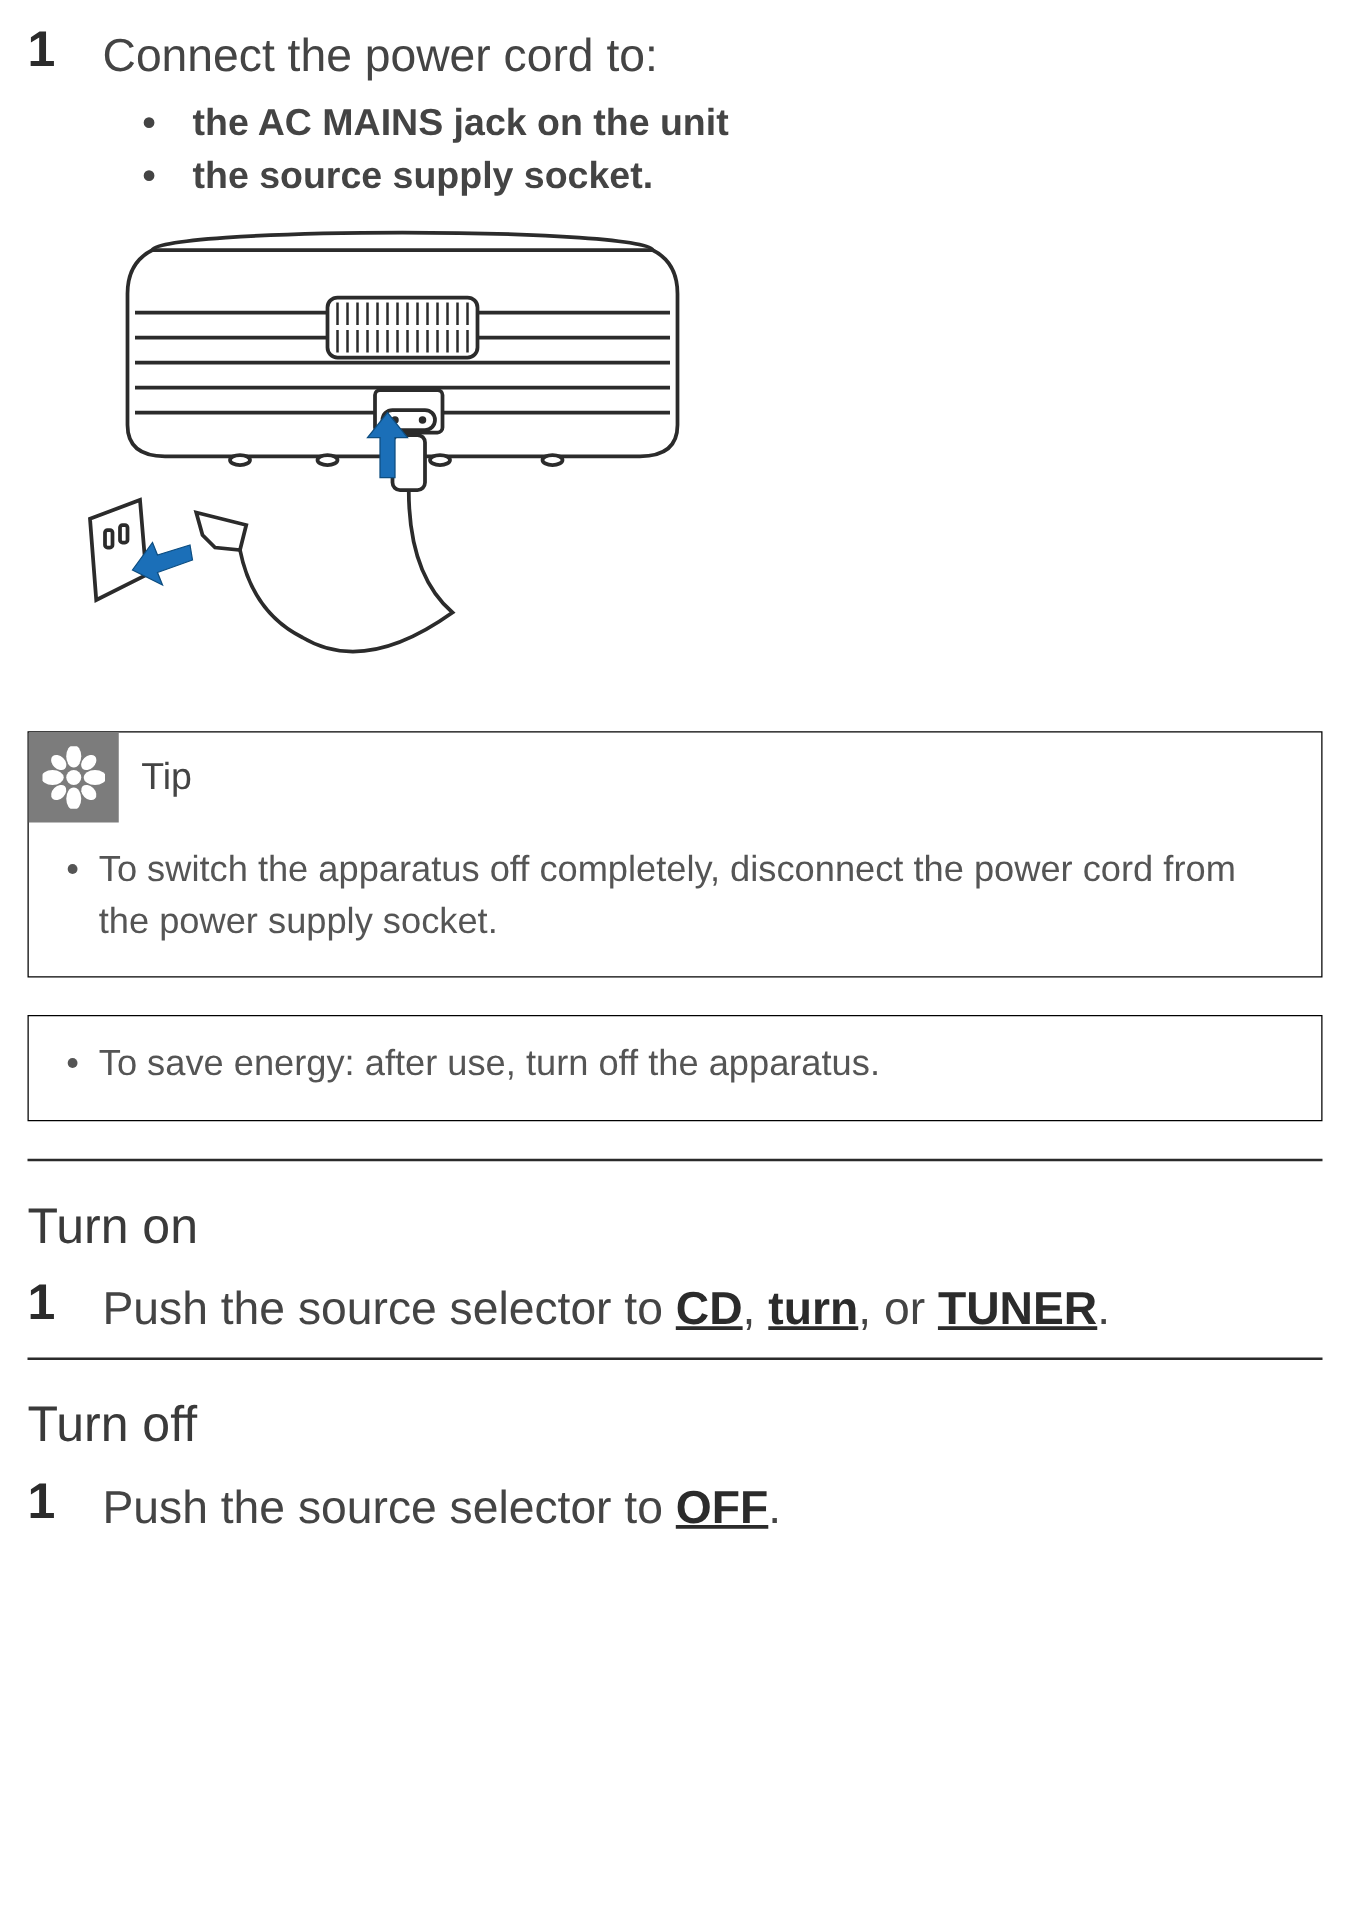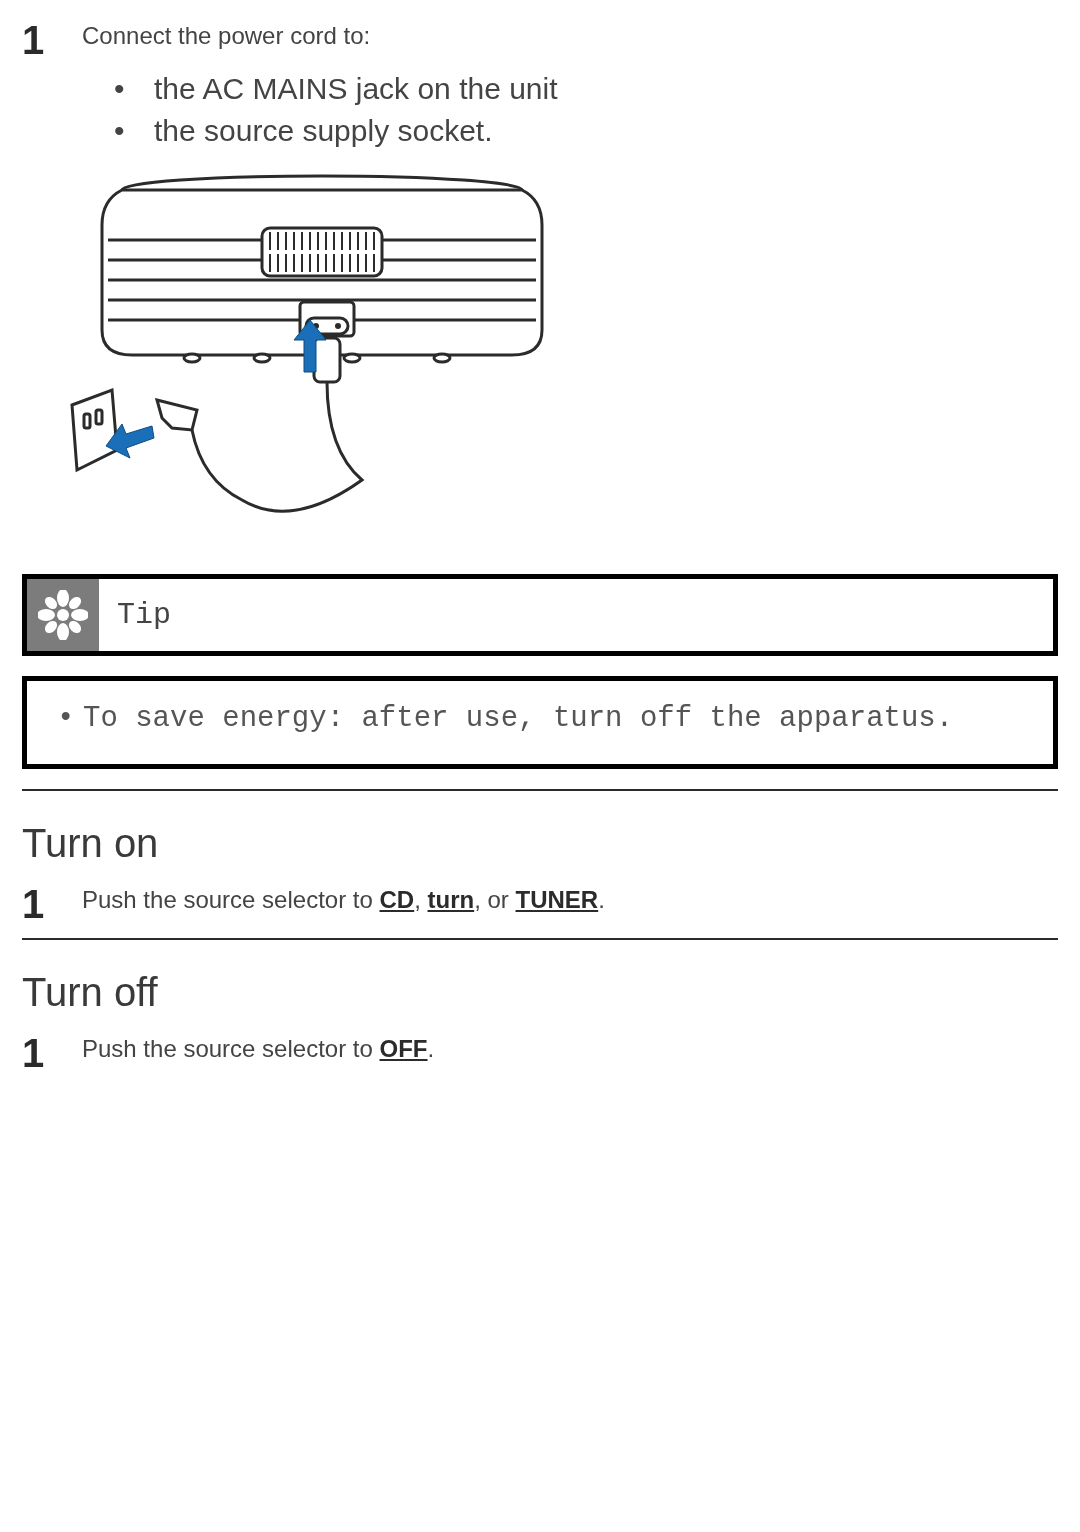--- a/index.html
+++ b/index.html
@@ -18,52 +18,52 @@
     margin-bottom: 8px;
   }
   .step-num {
     font-size: 40px;
     font-weight: 600;
     line-height: 1;
     color: #2b2b2b;
     width: 30px;
   }
   .step-body {
-    font-size: 24px;
+    font-size: 37px;
     line-height: 1.35;
     color: #444;
     flex: 1;
   }
   .sub-bullets {
     list-style: none;
     margin-top: 4px;
     padding-left: 60px;
+    font-weight: bold;
   }
   .sub-bullets li {
     position: relative;
     padding-left: 40px;
     font-size: 30px;
     line-height: 1.4;
     color: #444;
   }
   .sub-bullets li::before {
     content: "•";
     position: absolute;
     left: 0;
     top: 0;
     font-size: 30px;
     color: #444;
   }
   .diagram {
     margin: 18px 0 30px 40px;
   }
   .callout {
-    border: 5px solid #000000;
-    margin-bottom: 20px;
-    font-family: Liberation Mono, monospace;
+    border: 1px solid #000000;
+    margin-bottom: 30px;
   }
   .callout-header {
     display: flex;
     align-items: center;
   }
   .callout-icon {
     width: 72px;
     height: 72px;
     background: #7c7c7c;
     display: flex;
@@ -217,20 +217,25 @@
           <ellipse cx="42" cy="25" rx="9" ry="6"></ellipse>
           <ellipse cx="13" cy="13" rx="7" ry="5" transform="rotate(45 13 13)"></ellipse>
           <ellipse cx="37" cy="13" rx="7" ry="5" transform="rotate(-45 37 13)"></ellipse>
           <ellipse cx="13" cy="37" rx="7" ry="5" transform="rotate(-45 13 37)"></ellipse>
           <ellipse cx="37" cy="37" rx="7" ry="5" transform="rotate(45 37 37)"></ellipse>
         </g>
       </svg>
     </div>
     <div class="callout-title">Tip</div>
   </div>
+  <div class="callout-body">
+    <ul>
+      <li>To switch the apparatus off completely, disconnect the power cord from the power supply socket.</li>
+    </ul>
+  </div>
 </div>
 
 <div class="callout">
   <div class="callout-body">
     <ul>
       <li>To save energy: after use, turn off the apparatus.</li>
     </ul>
   </div>
 </div>
 

